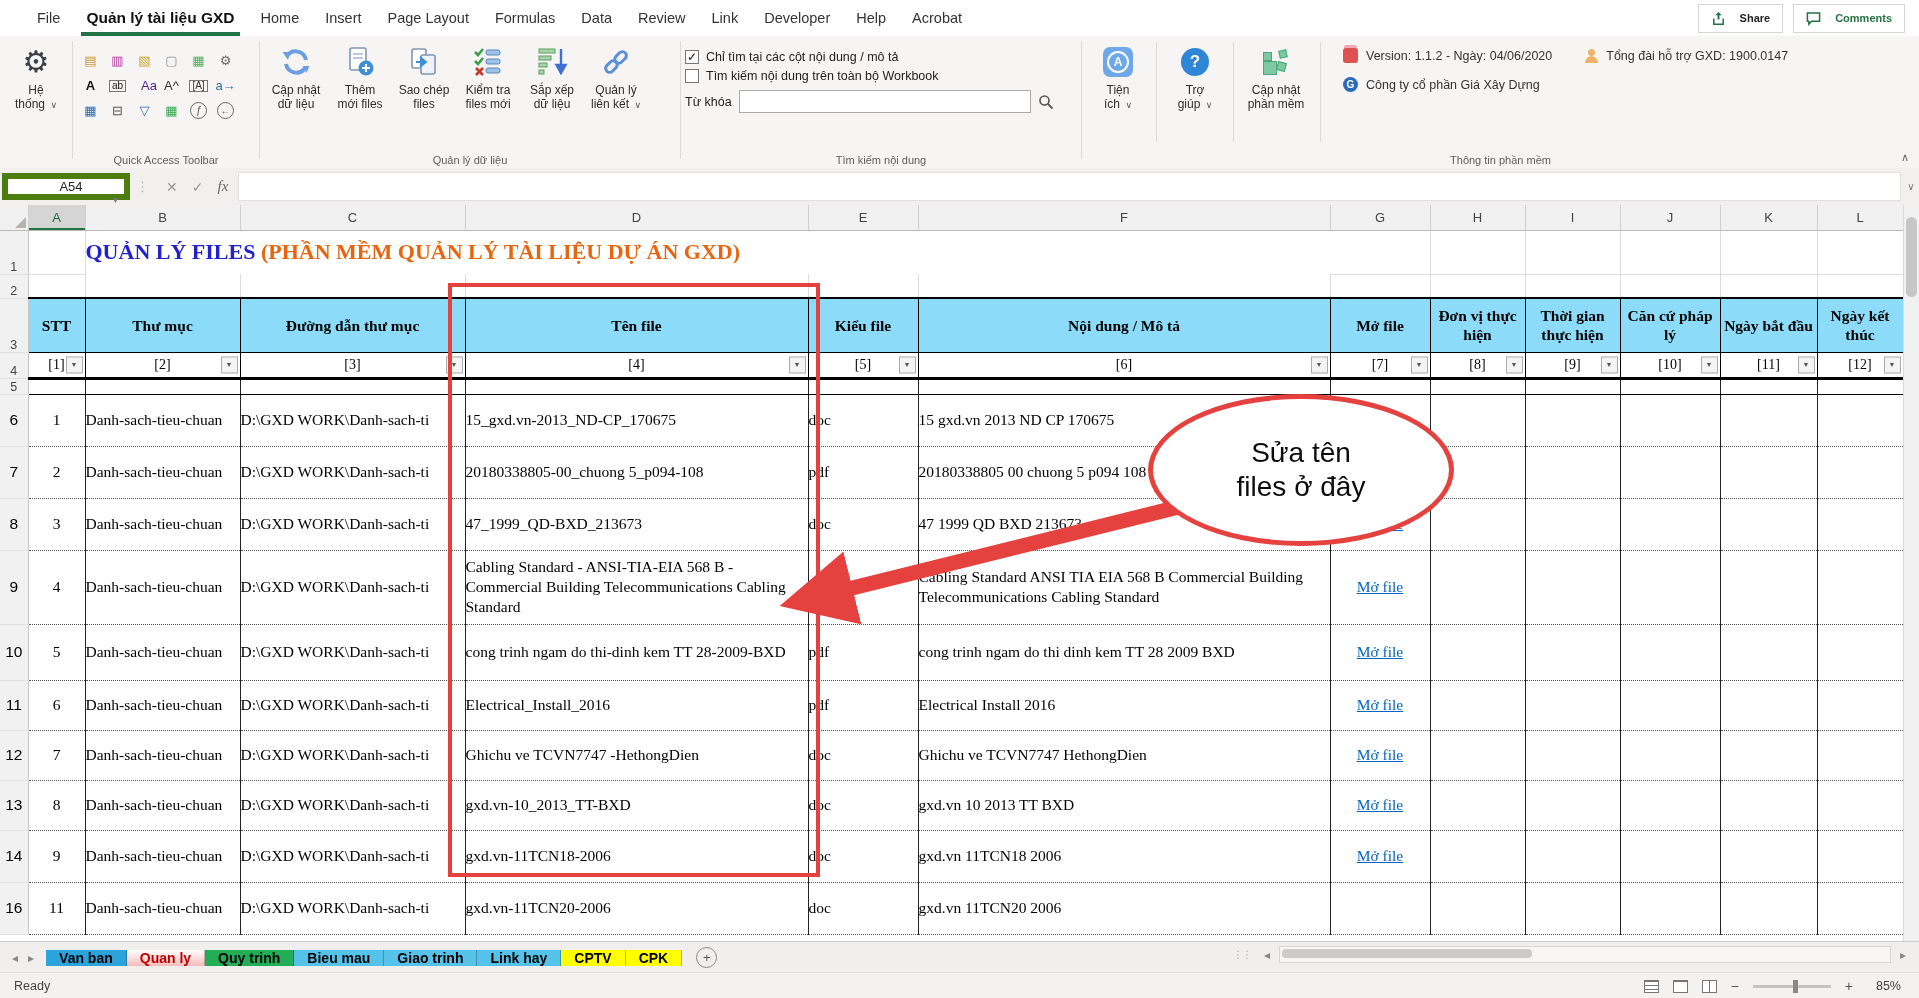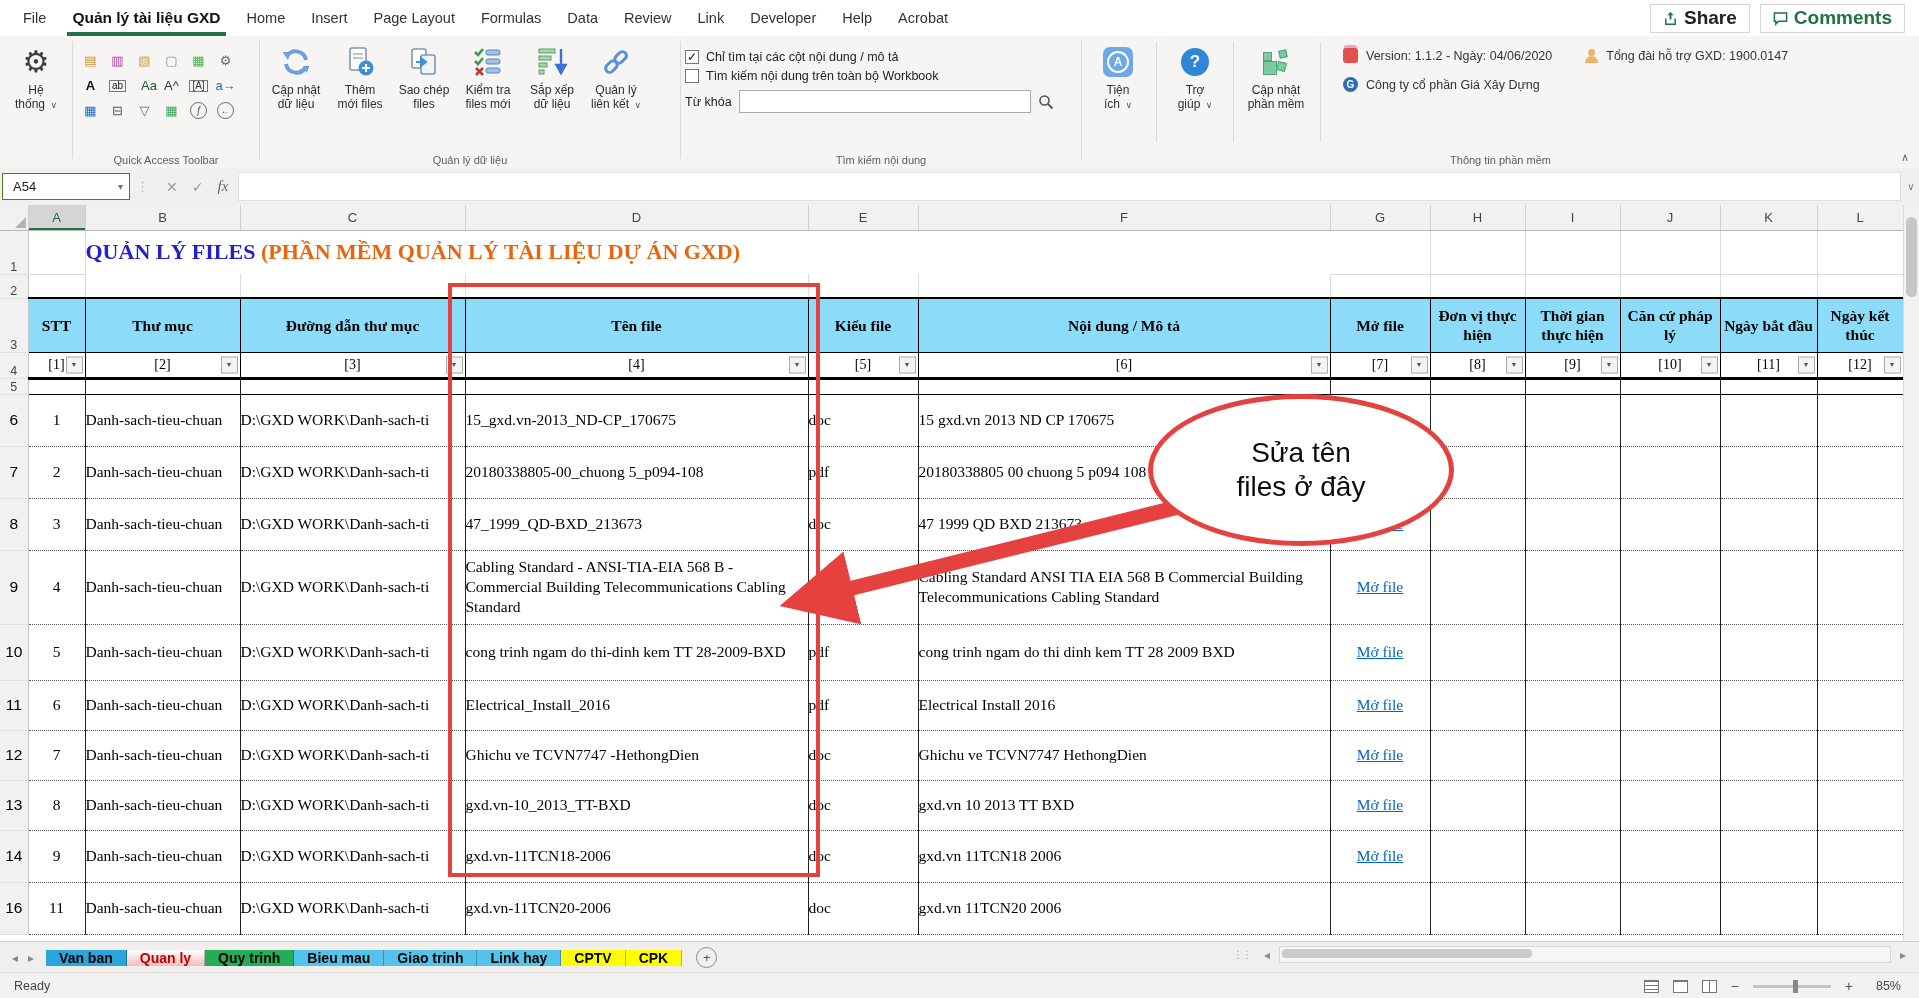--- a/index.html
+++ b/index.html
@@ -1,25 +1,25 @@
 <!DOCTYPE html>
 <html><head>
 <meta charset="utf-8">
 <style>
   html,body{margin:0;padding:0;background:#fff;}
   body{width:1919px;height:998px;overflow:hidden;font-family:"Liberation Sans",sans-serif;-webkit-font-smoothing:antialiased;}
   #app{position:relative;width:1919px;height:998px;background:#fff;overflow:hidden;}
 
   
-  .tabsrow{position:absolute;top:0;left:0;right:0;height:36px;background:#fff;display:flex;align-items:center;padding-left:10px;}
+  .tabsrow{position:absolute;top:0;left:0;right:0;height:36px;background:#fff;display:flex;align-items:center;padding-left:24px;}
   .rtab{padding:0 13px;font-size:14.5px;color:#333;height:36px;display:flex;align-items:center;position:relative;cursor:default;}
   .rtab.active{font-weight:bold;font-size:15.5px;color:#111;}
   .rtab.active::after{content:"";position:absolute;left:8px;right:8px;bottom:0;height:4px;background:#217346;}
   .winbtns{margin-left:auto;display:flex;gap:10px;padding-right:14px;}
-  .wbtn{border:1px solid #d6d4d2;background:#fff;height:27px;display:flex;align-items:center;gap:6px;padding:0 12px;font-size:19px;color:#222;font-weight:600;}
+  .wbtn{border:1px solid #d6d4d2;background:#fff;height:27px;display:flex;align-items:center;gap:14px;padding:0 12px;font-size:11px;color:#222;font-weight:600;}
 
   
   .ribbon{position:absolute;top:36px;left:0;right:0;height:132px;background:#f6f5f3;border-bottom:1px solid #d8d6d3;display:flex;}
   .rgroup{position:relative;height:100%;box-sizing:border-box;padding:6px 4px 20px 4px;display:flex;align-items:flex-start;}
   .grplabel{position:absolute;bottom:2px;left:0;right:0;text-align:center;font-size:11px;color:#5f5d5b;white-space:nowrap;}
   .gdiv{width:1px;background:#dddbd8;margin:5px 0 6px 0;height:118px;align-self:flex-start;}
   .bigbtn{width:64px;display:flex;flex-direction:column;align-items:center;padding-top:3px;font-size:12px;color:#2e2e2e;text-align:center;line-height:14px;cursor:default;}
   .bicon{width:36px;height:34px;margin-bottom:4px;display:flex;align-items:center;justify-content:center;}
   .chev{font-size:9px;color:#555;margin-left:2px;}
   
@@ -47,21 +47,21 @@
   .g-ico{width:15px;height:15px;border-radius:50%;background:#2b6bb8;color:#fff;font-size:10px;font-weight:bold;display:flex;align-items:center;justify-content:center;}
   .appstore{width:30px;height:30px;border-radius:7px;background:#6fa8e8;display:flex;align-items:center;justify-content:center;}
   .appstore span{border:2px solid #fff;border-radius:50%;width:18px;height:18px;color:#fff;font-size:12px;display:flex;align-items:center;justify-content:center;font-weight:bold;}
   .helpcirc{width:28px;height:28px;border-radius:50%;background:#2f86d6;color:#fff;font-size:17px;font-weight:bold;display:flex;align-items:center;justify-content:center;}
   .updsq{position:relative;width:30px;height:30px;}
   .updsq i{position:absolute;background:#7dc9a2;border:1px solid #4aa97c;}
   .collapse-chev{position:absolute;right:10px;bottom:4px;font-size:11px;color:#666;}
 
   
   .fbar{position:absolute;top:168px;left:0;right:0;height:37px;background:#f1f0ee;border-bottom:1px solid #d4d2cf;display:flex;align-items:center;}
-  .namebox{width:128px;height:27px;background:#fff;border:1px solid #4d7c0f;margin-left:2px;display:flex;align-items:center;font-size:13px;color:#222;padding-left:10px;box-sizing:border-box;}
+  .namebox{width:128px;height:27px;background:#fff;border:6px solid #4d7c0f;margin-left:2px;display:flex;align-items:center;font-size:13px;color:#222;padding-left:10px;box-sizing:border-box;flex-direction:column;}
   .namebox .dd{margin-left:auto;color:#777;font-size:10px;padding-right:6px;}
   .fdots{color:#b5b3b0;font-size:13px;margin:0 6px;letter-spacing:1px;}
   .fbtns{display:flex;align-items:center;gap:14px;color:#9a9896;font-size:14px;padding:0 10px;}
   .fx{font-family:"Liberation Serif",serif;font-style:italic;color:#6a6866;font-size:15px;}
   .ffield{flex:1;height:27px;background:#fff;border:1px solid #e2e0dd;margin-right:2px;}
   .fexp{width:16px;color:#777;font-size:10px;text-align:center;}
 
   
   .sheetwrap{position:absolute;top:205px;left:0;width:1903px;height:736px;overflow:hidden;background:#fff;}
   table.sheet{border-collapse:collapse;table-layout:fixed;width:1903px;}
@@ -195,21 +195,21 @@
           <span class="qico">
             <span style="color: rgb(107, 107, 107);">⚙</span>
           </span>
           <span class="qico">
             <span style="color: rgb(17, 17, 17); font-weight: bold;">A</span>
           </span>
           <span class="qico box">
             <span style="color: rgb(17, 17, 17);">ab</span>
           </span>
           <span class="qico">
-            <span style="color: #14532d; margin-left: 9px;">Aa</span>
+            <span style="color: #4c1d95; margin-left: 9px;">Aa</span>
           </span>
           <span class="qico">
             <span style="color: rgb(51, 51, 51);">A^</span>
           </span>
           <span class="qico box">
             <span style="color: rgb(51, 51, 51);">[A]</span>
           </span>
           <span class="qico">
             <span style="color: rgb(43, 108, 176);">a→</span>
           </span>

